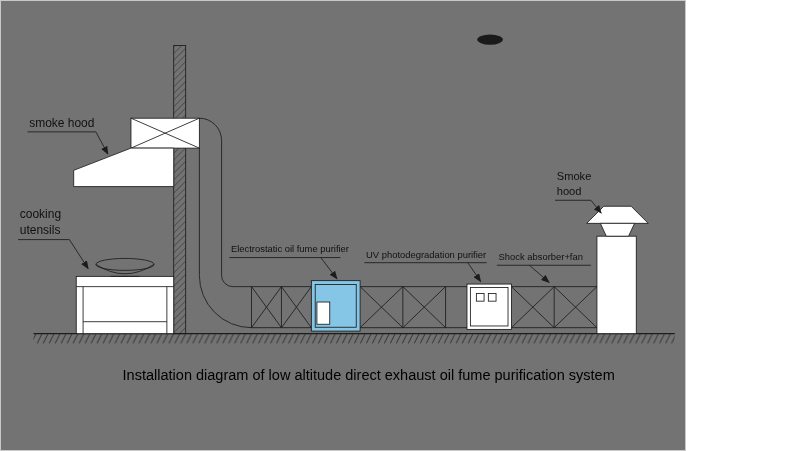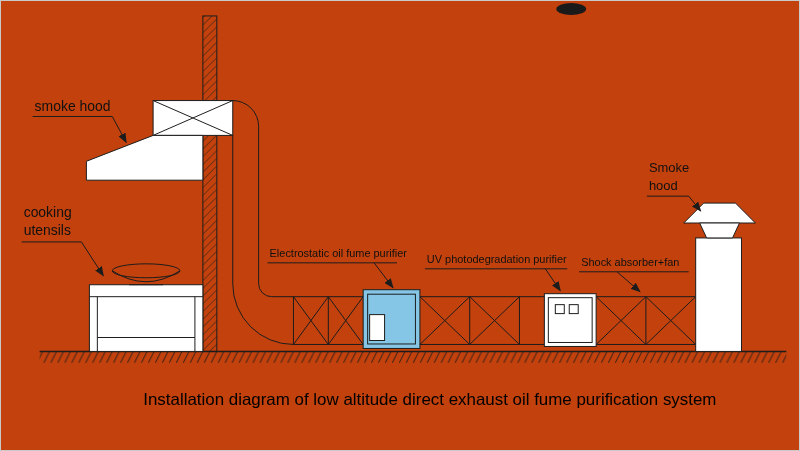--- a/index.html
+++ b/index.html
@@ -1,17 +1,17 @@
 <!DOCTYPE html>
 <html><head>
 <meta charset="utf-8">
 <style>
   html,body{margin:0;padding:0;background:#ffffff;}
   .canvas{
-    position:relative;width:800px;height:451px;background:#c2410c;
+    position:relative;width:686px;height:451px;background:#737373;
     border:1px solid #c9c9c9;box-sizing:border-box;
     font-family:"Liberation Sans",sans-serif;overflow:hidden;
   }
   svg{display:block;width:100%;height:100%;}
   .line{stroke:#1c1c1c;stroke-width:1;fill:none;}
   .thick{stroke-width:1.6;}
   .edge{stroke:#1c1c1c;stroke-width:1;}
   .lbl{fill:#111111;font-family:"Liberation Sans",sans-serif;}
   .lbl-lg{font-size:14px;}
   .lbl-md{font-size:13px;}

